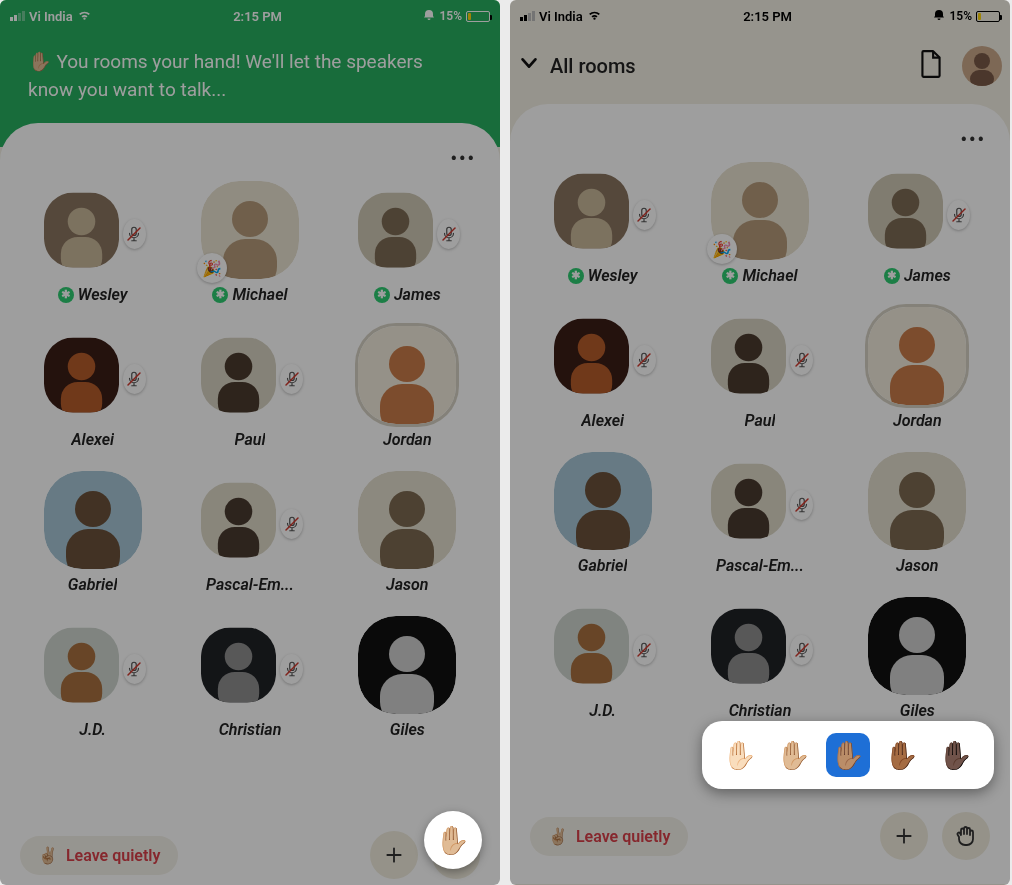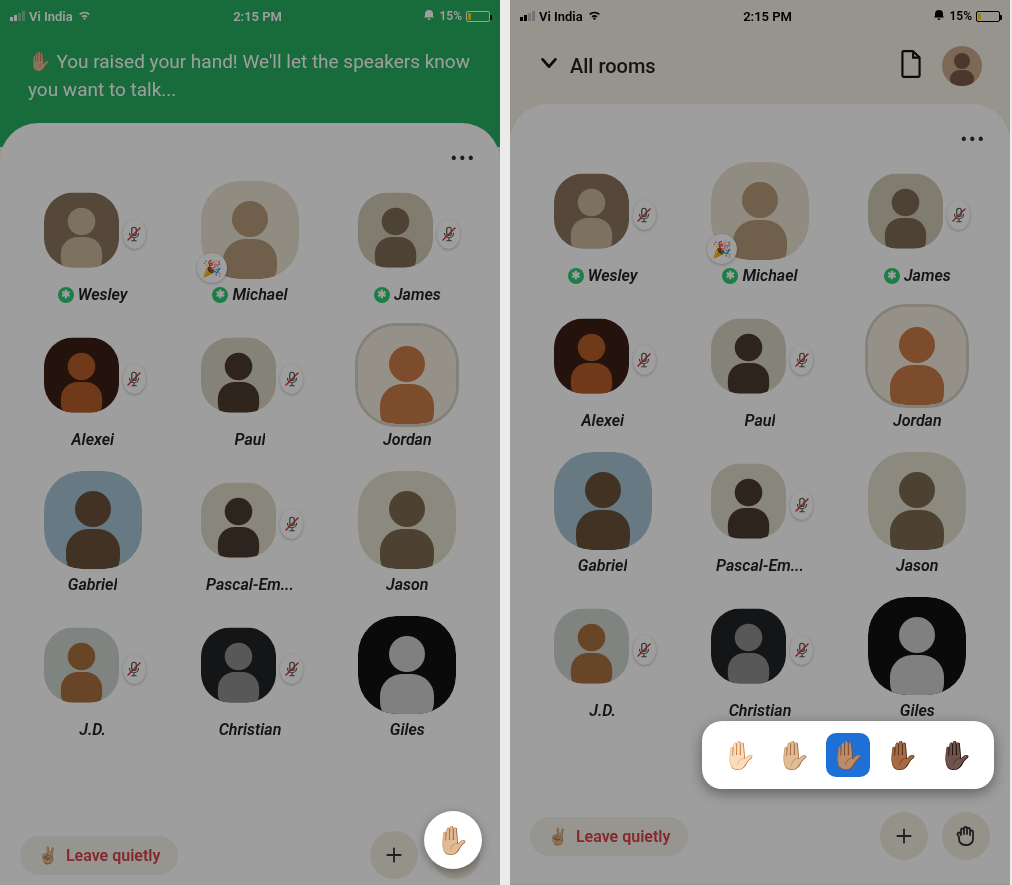--- a/index.html
+++ b/index.html
@@ -11,21 +11,21 @@
     display: flex;
     gap: 10px;
     padding: 0;
     overflow: hidden;
   }
   .phone {
     position: relative;
     width: 500px;
     height: 885px;
     background: #f2efe4;
-    border-radius: 0;
+    border-radius: 6px;
     overflow: hidden;
     flex-shrink: 0;
   }
   .dim-overlay {
     position: absolute;
     inset: 0;
     background: rgba(0,0,0,0.38);
     pointer-events: none;
     z-index: 50;
   }
@@ -110,21 +110,21 @@
   .star-badge {
     width:16px; height:16px; border-radius:50%; background:#2ecc71; color:#fff;
     font-size:11px; display:flex; align-items:center; justify-content:center; font-weight:700;
     flex-shrink:0;
   }
 
   
   .header2 {
     height: 76px;
     display:flex; align-items:center; justify-content:space-between;
-    padding: 0 28px;
+    padding: 0 8px;
   }
   .header2 .left { display:flex; align-items:center; gap:10px; font-size:20px; font-weight:500; color:#222;}
   .chev { font-size:24px; font-weight:700; }
   .header2 .right { display:flex; align-items:center; gap:18px; }
   .doc-icon svg{ width:26px; height:30px; }
   .mini-avatar{ width:40px; height:40px; border-radius:50%; overflow:hidden; }
 
   
   .bottombar {
     position:absolute; bottom:0; left:0; right:0;
@@ -200,21 +200,21 @@
       </span>
       <span class="batt-pct">15%</span>
       <span class="battery" style="border-color:#fff;">
         <span class="lvl batt-yellow" style="width:15%"></span>
       </span>
     </div>
   </div>
 
   <div class="banner">
     <span>✋🏼</span>
-    <span>You raised your hand! We'll let the speakers know you want to talk...</span>
+    <span>You rooms your hand! We'll let the speakers know you want to talk...</span>
   </div>
 
   <div class="card">
     <div class="card-top">
       <span class="dots">•••</span>
     </div>
     <div class="grid" id="grid-left">
         <div class="person">
           <div class="avatar">
             <svg viewBox="0 0 98 98" class="sq">

